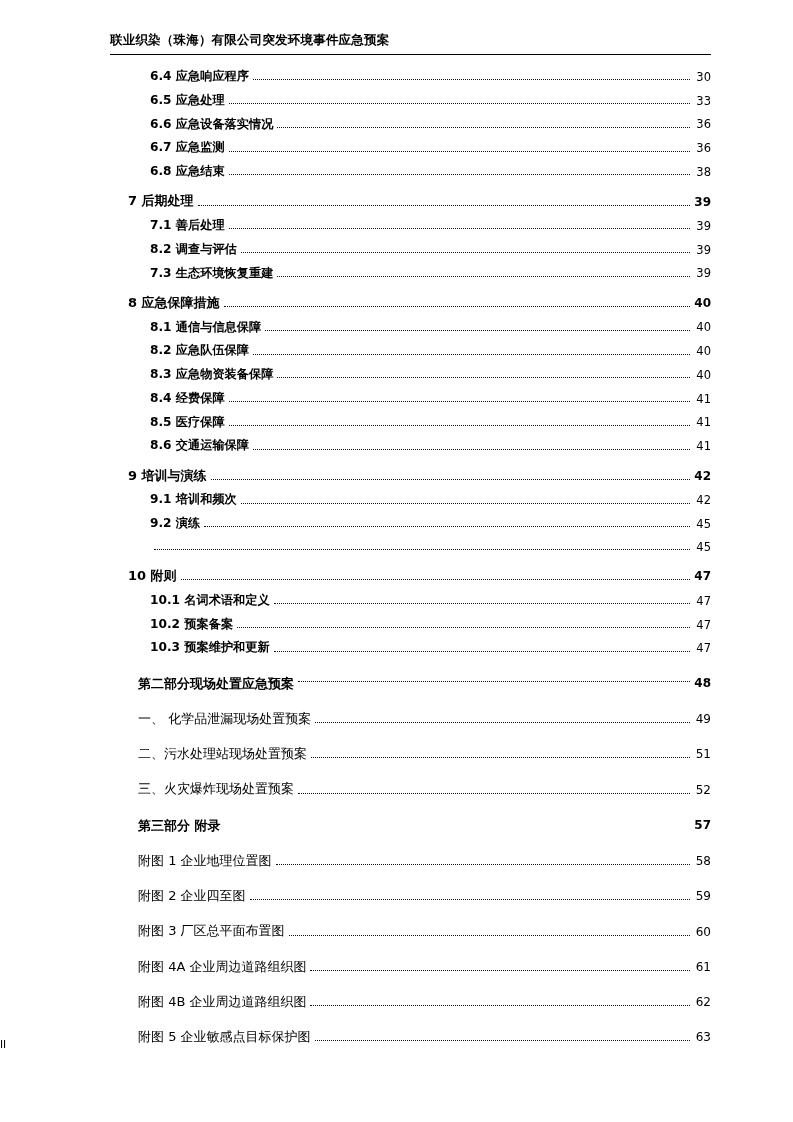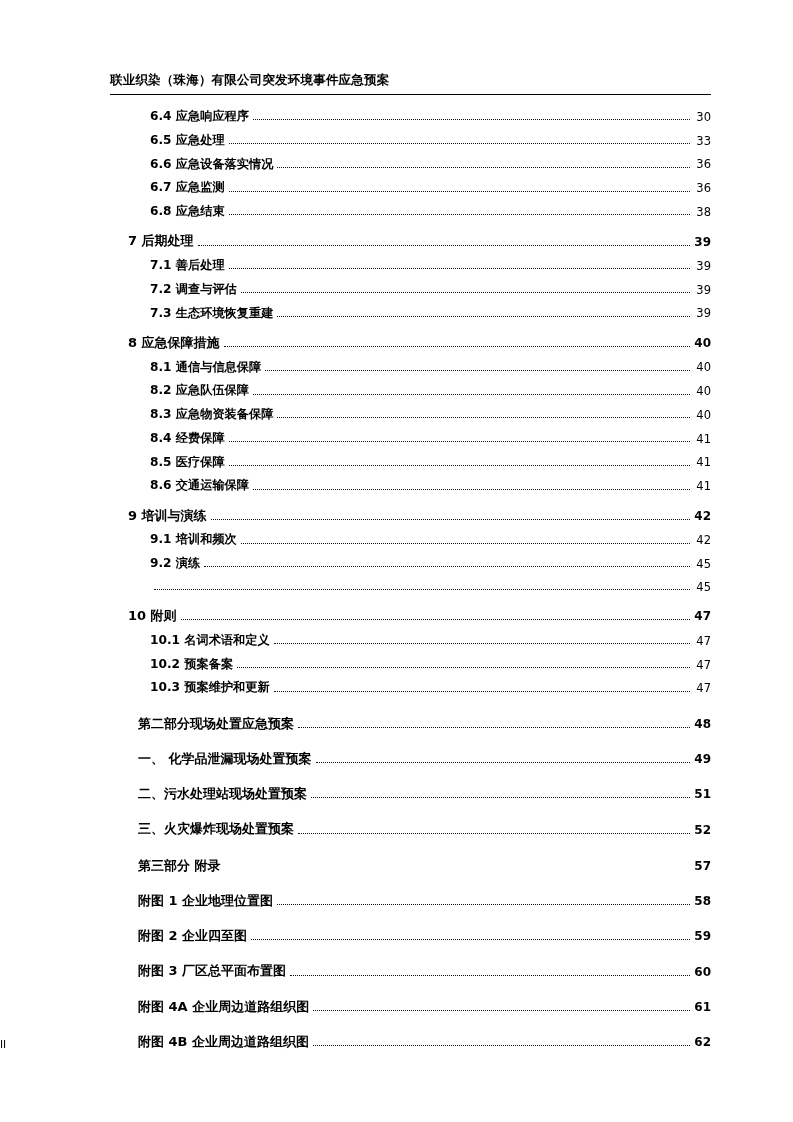--- a/index.html
+++ b/index.html
@@ -14,21 +14,21 @@
     color: #000000;
     position: relative;
     overflow: hidden;
   }
   .page {
     position: absolute;
     left: 0; top: 0;
     width: 793px;
     height: 1098px;
     box-sizing: border-box;
-    padding: 72px 72px 40px 72px;
+    padding: 32px 72px 40px 72px;
   }
   .header {
     font-size: 12.5px;
     font-family: "DejaVu Sans", "Liberation Sans", sans-serif;
     font-weight: bold;
     letter-spacing: 0.2px;
     color: #000;
     padding-bottom: 5px;
     border-bottom: 1.4px solid #000;
     margin-left: 38px;
@@ -78,26 +78,27 @@
     margin-top: 14px;
     padding-left: 18px;
   }
   .lv-main .pg { font-size: 12px; }
 
   .lv-part {           
     font-size: 13px;
     font-weight: bold;
     margin-top: 20px;
     padding-left: 28px;
+    align-items: center;
   }
   .lv-part .pg { font-size: 12px; }
 
   .lv-item {           
     font-size: 13px;
-    font-weight: bold;
+    font-weight: normal;
     margin-top: 19px;
     padding-left: 28px;
   }
   .lv-item .pg { font-size: 12px; }
 
   .nodots .dots { border-bottom: none; }
 
   .footer {
     position: absolute;
     left: 0;
@@ -146,21 +147,21 @@
         <span class="lbl">7 后期处理</span>
         <span class="dots"></span>
         <span class="pg">39</span>
       </div>
       <div class="toc-row lv-sub">
         <span class="lbl">7.1 善后处理</span>
         <span class="dots"></span>
         <span class="pg">39</span>
       </div>
       <div class="toc-row lv-sub">
-        <span class="lbl">7.2 调查与评估</span>
+        <span class="lbl">8.2 调查与评估</span>
         <span class="dots"></span>
         <span class="pg">39</span>
       </div>
       <div class="toc-row lv-sub">
         <span class="lbl">7.3 生态环境恢复重建</span>
         <span class="dots"></span>
         <span class="pg">39</span>
       </div>
       <div class="toc-row lv-main">
         <span class="lbl">8 应急保障措施</span>
@@ -279,17 +280,22 @@
       <div class="toc-row lv-item">
         <span class="lbl">附图 4A 企业周边道路组织图</span>
         <span class="dots"></span>
         <span class="pg">61</span>
       </div>
       <div class="toc-row lv-item">
         <span class="lbl">附图 4B 企业周边道路组织图</span>
         <span class="dots"></span>
         <span class="pg">62</span>
       </div>
+      <div class="toc-row lv-item">
+        <span class="lbl">附图 5 企业敏感点目标保护图</span>
+        <span class="dots"></span>
+        <span class="pg">63</span>
+      </div>
     </div>
 
   <div class="footer">II</div>
 
 </div>
 
 </body></html>

